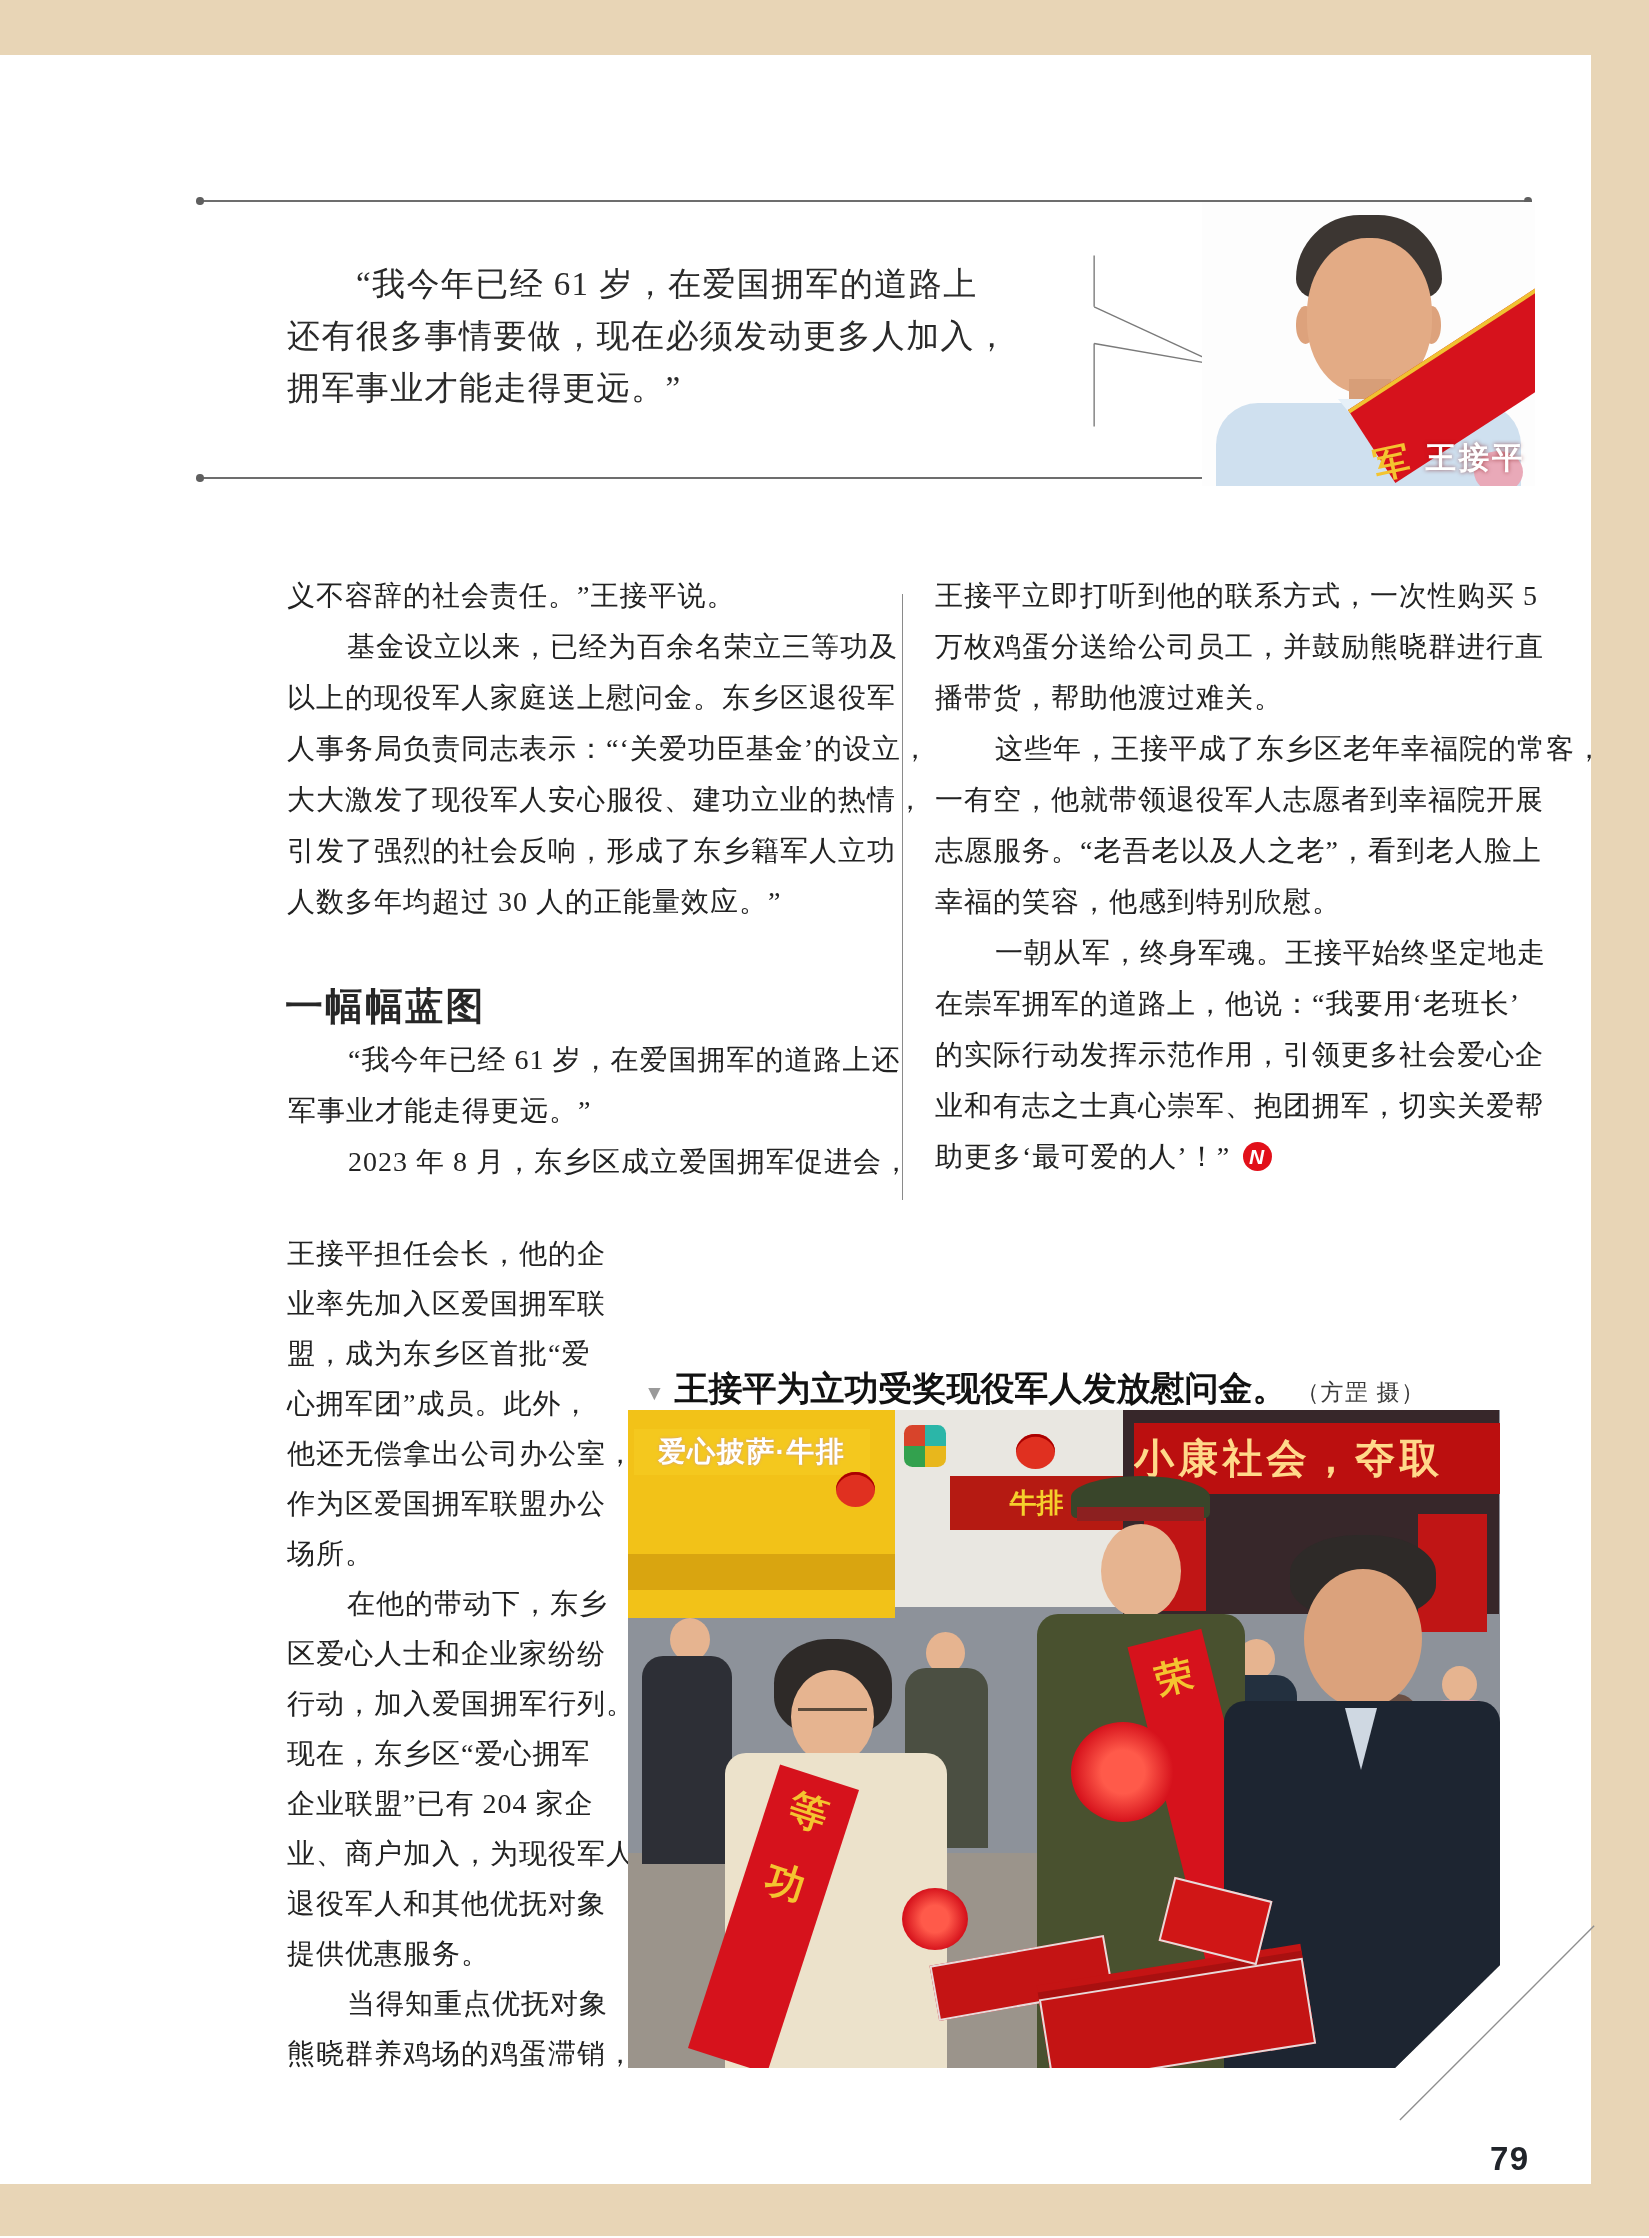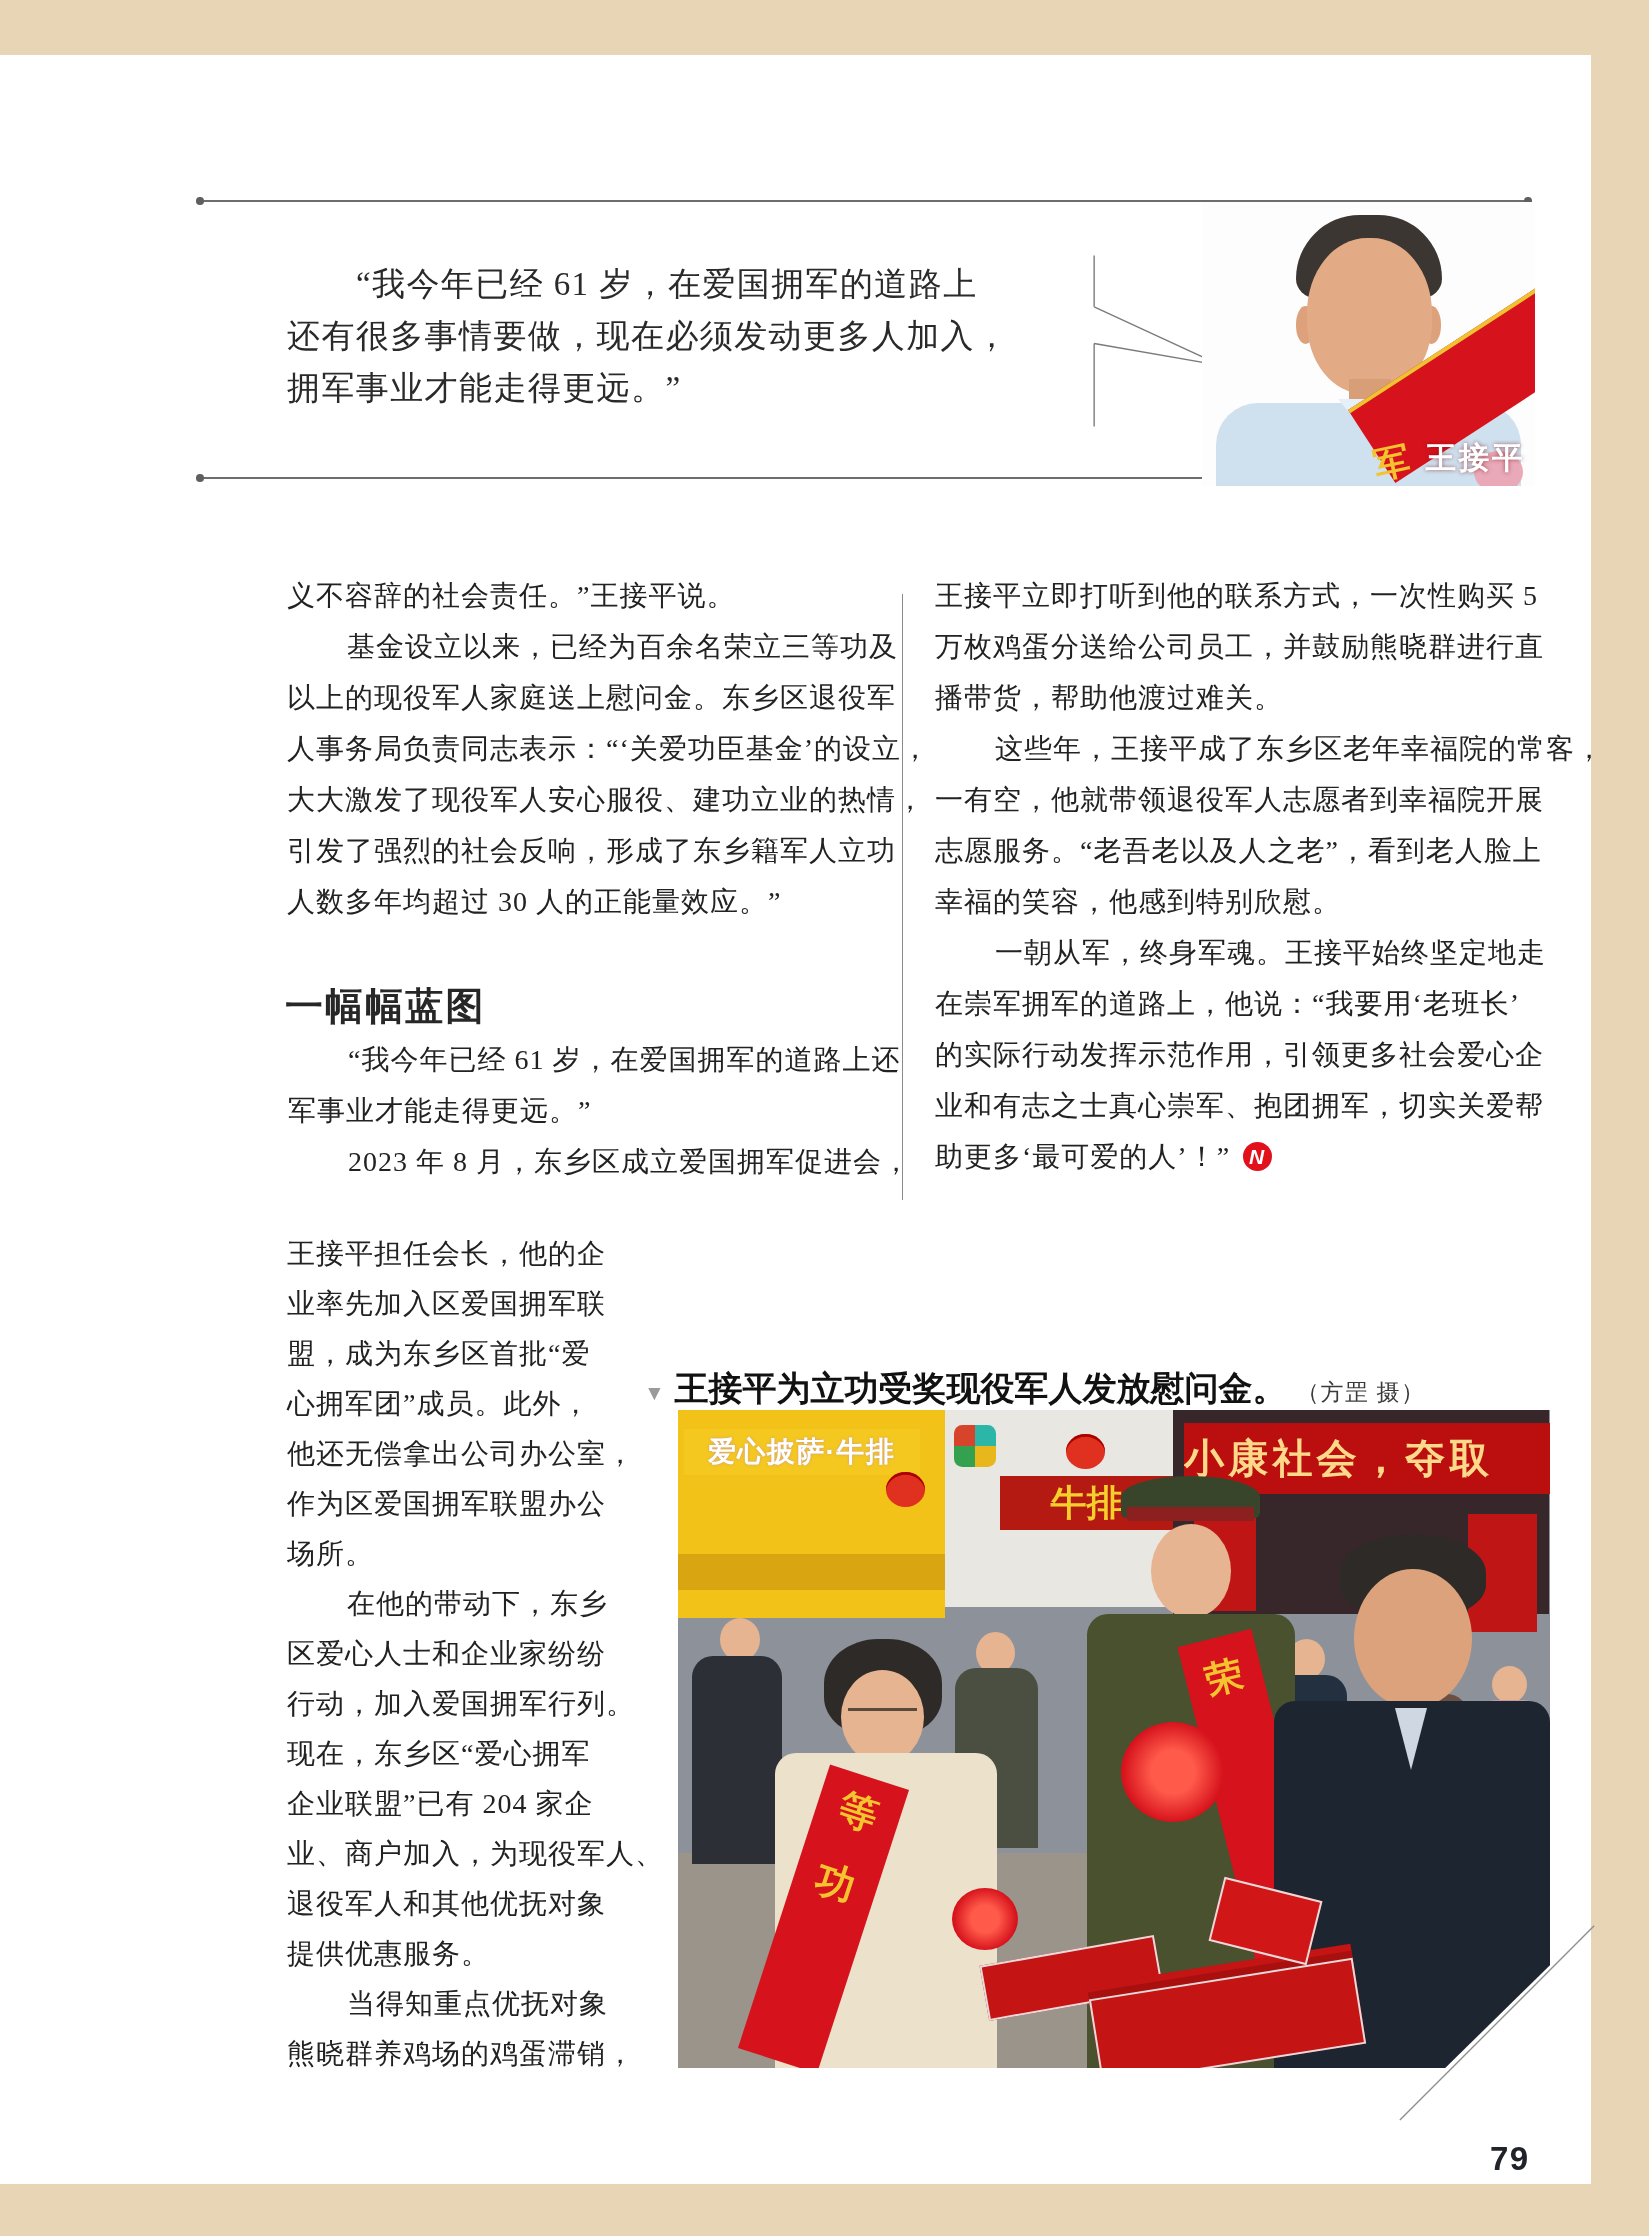--- a/index.html
+++ b/index.html
@@ -54,33 +54,33 @@
          font-family:"Liberation Sans", sans-serif;font-weight:bold;font-style:italic;font-size:21px;
          align-items:center;justify-content:center;}
 
   
   .caption{position:absolute;left:644px;top:1366px;display:flex;align-items:baseline;}
   .cap-marker{color:#9a9a9a;font-size:21px;margin-right:9.7px;font-family:"Liberation Sans", sans-serif;}
   .cap-text{font-family:"Liberation Sans", sans-serif;font-weight:bold;font-size:34px;color:#111;}
   .cap-credit{font-size:23px;color:#3a3a3a;margin-left:9.7px;letter-spacing:1.4px;}
 
   
-  .photo{position:absolute;left:678px;top:1410px;width:872px;height:658px;background:#8d929a;overflow:hidden;
+  .photo{position:absolute;left:628px;top:1410px;width:872px;height:658px;background:#8d929a;overflow:hidden;
          clip-path:polygon(0 0,100% 0,100% calc(100% - 103px),calc(100% - 105px) 100%,0 100%);}
   .ph{position:absolute;}
   .store-yellow{left:0;top:0;width:267px;height:208px;background:#f2c218;}
   .sy-sign{left:5.5px;top:19.4px;width:236px;height:46px;background:#f4c81e;color:#fff;font-weight:bold;
            font-family:"Liberation Sans", sans-serif;font-size:28px;line-height:46px;text-align:center;
            text-shadow:0 0 2.8px #c99;letter-spacing:1.4px;}
   .sy-band{left:0;top:144px;width:267px;height:36px;background:#d9a510;}
   .lantern{width:39px;height:35px;background:#e03020;border-radius:50%;box-shadow:0 2.8px 0 #a00 inset;}
   .store-mid{left:267px;top:0;width:229px;height:197px;background:#e9e7e1;}
   .sm-logo{left:276px;top:15.2px;width:42px;height:42px;background:conic-gradient(#2bb6a8 0 25%,#e8b71c 0 50%,#33a14e 0 75%,#d8442b 0);border-radius:8.3px;}
   .sm-strip{left:322px;top:66px;width:173px;height:54px;background:#b51a12;color:#f5d02c;
-            font-family:"Liberation Sans", sans-serif;font-weight:bold;font-size:36px;line-height:54px;text-align:center;}
+            font-family:"Liberation Sans", sans-serif;font-weight:bold;font-size:27px;line-height:54px;text-align:center;}
   .store-dark{left:495px;top:0;width:376px;height:204px;background:#37272a;}
   .led{left:506px;top:12.5px;width:366px;height:71px;background:#bb0f0f;color:#ffd98a;
        font-family:"Liberation Sans", sans-serif;font-weight:bold;font-size:40px;line-height:71px;
        white-space:nowrap;overflow:hidden;letter-spacing:4.2px;}
   .poster{background:#c01515;}
   .pavement{left:0;top:443px;width:872px;height:215px;background:#9b948b;}
   .head{border-radius:50%;background:#e6b490;}
   .hairc{border-radius:46% 46% 40% 40%;background:#2e2a28;}
   .crowdcoat{border-radius:21px 21px 0 0;}
   .sash{background:#d6121c;color:#f4c430;font-weight:bold;text-align:center;}

